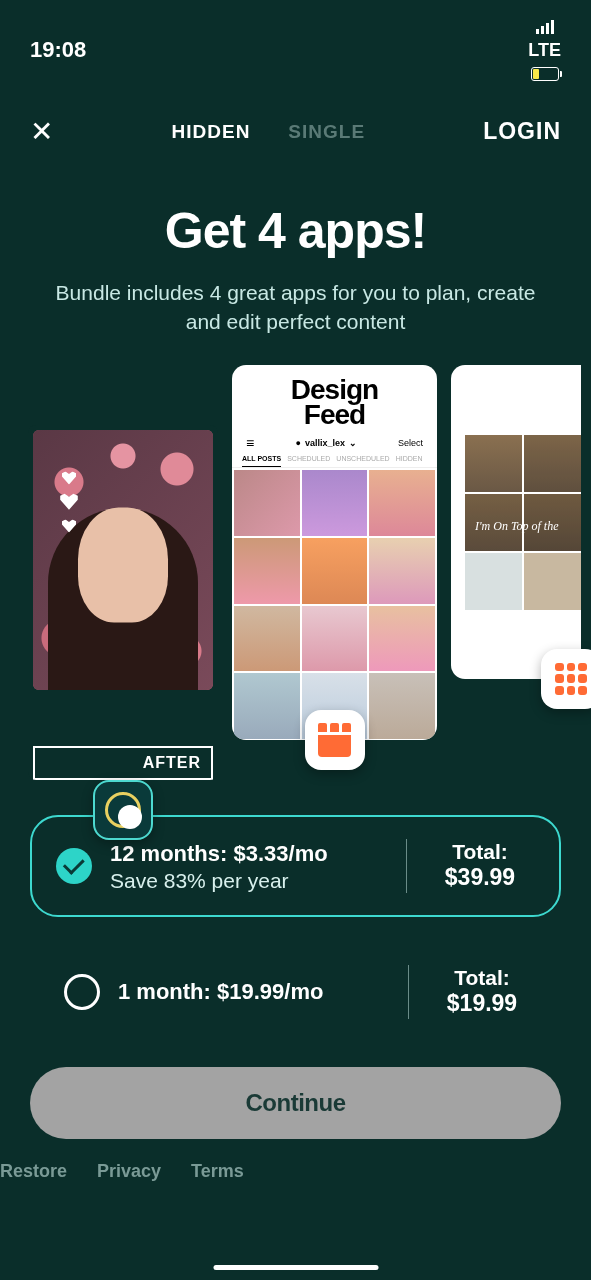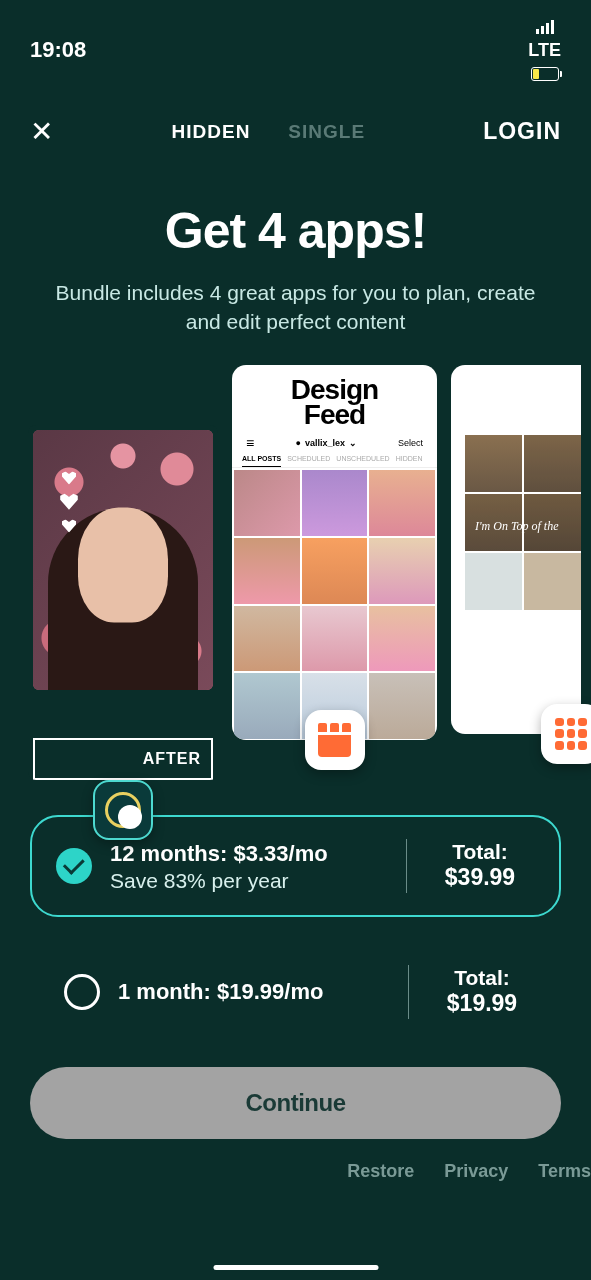--- a/index.html
+++ b/index.html
@@ -25,36 +25,36 @@
   .cards-row { display:flex; gap:14px; margin-top: 28px; padding-left: 28px; height: 400px; align-items:flex-start; }
   .card-wrap { position:relative; }
   .card1 { width:190px; height:355px; background:#0a2e2a; border-radius:8px; position:relative; overflow:hidden; margin-top:60px;}
   .card1-inner { width:180px; height:260px; margin:5px auto 0; background: linear-gradient(135deg,#8b4a5c,#c75b72); border-radius:6px; position:relative; overflow:hidden; }
   .flowers { position:absolute; inset:0; background: radial-gradient(circle at 20% 20%, #d97a8a 0 14px, transparent 15px), radial-gradient(circle at 80% 15%, #e08a98 0 16px, transparent 17px), radial-gradient(circle at 15% 80%, #c96b7c 0 18px, transparent 19px), radial-gradient(circle at 85% 85%, #d97a8a 0 15px, transparent 16px), radial-gradient(circle at 50% 10%, #e594a2 0 12px, transparent 13px), linear-gradient(135deg,#5a3845,#7a4a5a); }
   .face { position:absolute; left:50%; top:52%; transform:translate(-50%,-50%); width:90px; height:115px; background:#e8c0a8; border-radius:45% 45% 40% 40%; }
   .hair { position:absolute; left:50%; top:30%; transform:translateX(-50%); width:150px; height:200px; background:#2a1815; border-radius:80px 80px 20px 20px; }
   .hearts { position:absolute; left:25px; top:38px; display:flex; flex-direction:column; gap:4px;}
   .heart { width:22px; height:20px; background:#fff; clip-path: polygon(50% 90%, 10% 40%, 10% 20%, 30% 10%, 50% 25%, 70% 10%, 90% 20%, 90% 40%); }
   .heart.small{transform:scale(0.8);}
-  .after-box { position:absolute; bottom:0; left:5px; right:5px; height:42px; border:2px solid #fff; display:flex; align-items:center; justify-content:flex-end; padding-right:10px; font-size:16px; font-weight:800; letter-spacing:1px; }
+  .after-box { position:absolute; bottom:0; left:5px; right:5px; height:34px; border:2px solid #fff; display:flex; align-items:center; justify-content:flex-end; padding-right:10px; font-size:16px; font-weight:800; letter-spacing:1px; }
   .card2 { width:205px; height:375px; background:#fff; border-radius:14px; padding-top:12px; position:relative; overflow:hidden; color:#000; }
   .df-title { text-align:center; font-size:28px; font-weight:900; line-height:0.9; letter-spacing:-1px; }
   .df-sub { display:flex; justify-content:space-between; align-items:center; padding:8px 14px 4px; font-size:9px; }
   .df-user { display:flex; align-items:center; gap:4px; font-weight:600;}
   .df-menu { font-size:14px;}
   .df-tabs { display:flex; gap:6px; padding:0 10px; font-size:7px; border-bottom:1px solid #eee;}
   .df-tab { padding-bottom:4px; color:#aaa;}
   .df-tab.a { color:#000; font-weight:700; border-bottom:1.5px solid #000;}
   .df-grid { display:grid; grid-template-columns:repeat(3,1fr); gap:2px; padding:2px; }
   .gcell { aspect-ratio:1; background:#bbb; }
   .g1{background:linear-gradient(135deg,#b88,#d9a);} .g2{background:linear-gradient(#a8c,#c9d);} .g3{background:linear-gradient(#e8b090,#d89);}
   .g4{background:linear-gradient(#c97,#e9a);} .g5{background:linear-gradient(#f7a060,#d85);} .g6{background:linear-gradient(#e8d0b0,#d9b);}
   .g7{background:linear-gradient(#d0b8a0,#c97);} .g8{background:linear-gradient(#e8c8d0,#d9a);} .g9{background:linear-gradient(#e8c0a0,#e9b);}
   .g10{background:linear-gradient(#b0c8d0,#9ab);} .g11{background:linear-gradient(#d8e0e8,#bcd);} .g12{background:linear-gradient(#c8c0b8,#ba9);}
-  .card3 { width:130px; height:369px; background:#fff; border-radius:14px 0 0 14px; position:relative; overflow:hidden; padding-top:70px;}
+  .card3 { width:130px; height:314px; background:#fff; border-radius:14px 0 0 14px; position:relative; overflow:hidden; padding-top:70px;}
   .c3-inner{ margin:0 0 0 14px; display:grid; grid-template-columns:1fr 1fr; gap:2px;}
   .lcell{aspect-ratio:1;}
   .desert{background:linear-gradient(#8a7050,#6a5845);} 
   .c3-text{position:absolute; top:154px; left:24px; right:0; color:#fff; font-size:12px; font-family:Georgia,serif; font-style:italic; z-index:2;}
   .app-icon { position:absolute; bottom:-30px; left:50%; transform:translateX(-50%); width:60px; height:60px; background:#fff; border-radius:16px; box-shadow:0 4px 12px rgba(0,0,0,0.3); display:flex; align-items:center; justify-content:center;}
   .app-icon.i1{ background:#0a3a3a; border:2px solid #4dd9d0; bottom:-60px;}
   .lens-icon{width:36px;height:36px;border-radius:50%;border:3px solid #e8d060;position:relative;}
   .lens-icon::after{content:'';position:absolute;right:-4px;bottom:-4px;width:24px;height:24px;border-radius:50%;background:#fff;}
   .grid-icon{display:grid;grid-template-columns:repeat(3,1fr);gap:3px;width:34px;height:34px;}
   .grid-icon span{background:#ff6b35;border-radius:2px;}
@@ -71,21 +71,21 @@
   .plan.unselected .plan-radio { border:3px solid #fff; }
   .plan-main { flex:1; }
   .plan-title { font-size:22px; font-weight:700; line-height:1.35;}
   .plan-sub { font-size:21px; font-weight:400; color:#d8f0ed;}
   .plan-sep { width:1.5px; height:54px; background:#6a8c88;}
   .plan-total { text-align:center; min-width:110px;}
   .plan-total-label{font-size:21px;font-weight:700;}
   .plan-total-val{font-size:23px;font-weight:700;}
   .plan.unselected{padding-left:34px;}
   .continue-btn { margin: 20px 30px 0; height:72px; background:#a3a3a3; border-radius:42px; display:flex; align-items:center; justify-content:center; font-size:24px; font-weight:800; color:#1a3a36; cursor:pointer; letter-spacing:-0.5px;}
-  .footer-links { display:flex; justify-content:flex-end; gap:30px; margin-top:22px; font-size:18px; font-weight:600; color:#7a9a96;}
+  .footer-links { display:flex; justify-content:flex-start; gap:30px; margin-top:22px; font-size:18px; font-weight:600; color:#7a9a96;}
   .footer-links span{cursor:pointer;}
   .home-ind { position:absolute; bottom:10px; left:50%; transform:translateX(-50%); width:165px; height:5px; background:#fff; border-radius:3px;}
 </style>
 </head>
 <body>
 
 <div class="status-bar">
   <div>19:08</div>
   <div class="status-right">
     <div class="signal-bars">

